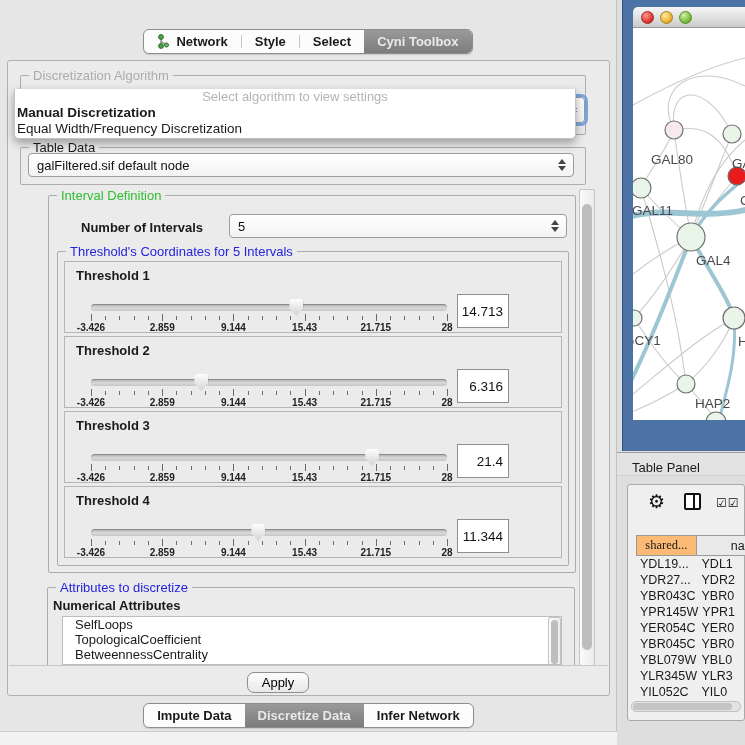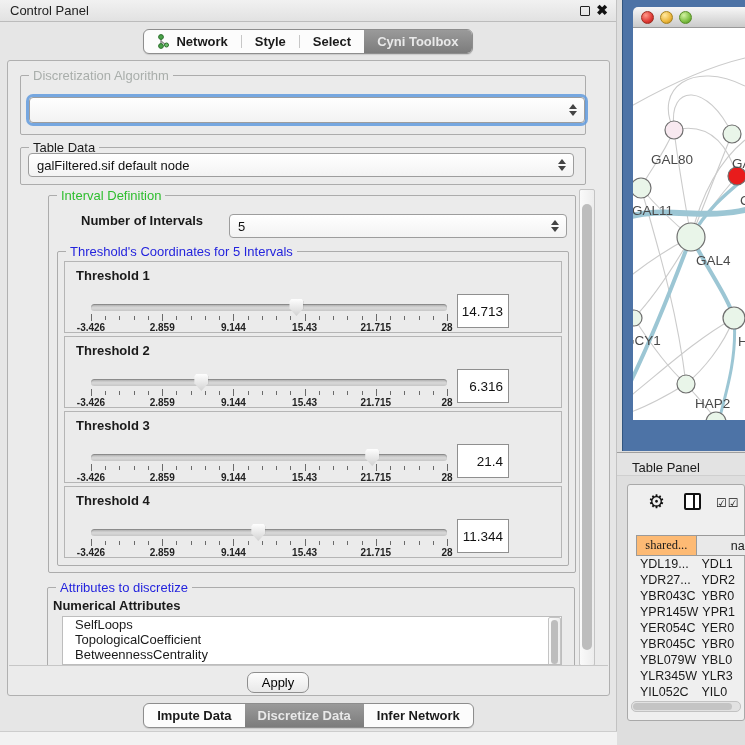--- a/index.html
+++ b/index.html
@@ -102,25 +102,20 @@
   #tp-hscroll { position:absolute; left:3px; right:3px; top:216px; height:11px; background:#e2e2e2; border:1px solid #c2c2c2; border-radius:5px; }
   #tp-hscroll i { position:absolute; left:1px; top:1px; bottom:1px; width:92%; background:#c4c4c4; border-radius:5px; }
 
   svg text { font-family:"Liberation Sans",sans-serif; }
 </style>
 </head>
 <body>
 
 <div id="control-panel" class="abs">
 
-  <div id="cp-titlebar" class="abs">
-    <span id="cp-title" class="abs">Control Panel</span>
-    <span class="float-ico abs"></span>
-    <span class="close-ico abs">✖</span>
-  </div>
 
   <div id="top-tabbar">
     <div class="tabgroup">
       <div class="tab">
         <svg class="net-ico" viewBox="0 0 13 15">
           <line x1="4" y1="3" x2="4" y2="12" stroke="#8a8a8a" stroke-width="1.4"></line>
           <line x1="4" y1="7" x2="9" y2="11" stroke="#8a8a8a" stroke-width="1.2"></line>
           <circle cx="4" cy="3" r="2.4" fill="#4aa34a" stroke="#2c6e2c"></circle>
           <circle cx="4" cy="12" r="2.4" fill="#4aa34a" stroke="#2c6e2c"></circle>
           <circle cx="9.5" cy="11" r="2" fill="#6cc06c" stroke="#2c6e2c"></circle>
@@ -157,27 +152,32 @@
       <span class="group-label">Table Data</span>
     </div>
     <div class="combo" style="left:20px; top:92px; width:546px; height:24px;">
       <span>galFiltered.sif default node</span>
       <span class="spin">
           <i class="up"></i>
           <i class="dn"></i>
         </span>
     </div>
 
+    <div id="algo-popup" class="abs">
+      <div class="hint">Select algorithm to view settings</div>
+      <div class="opt bold">Manual Discretization</div>
+      <div class="opt">Equal Width/Frequency Discretization</div>
+    </div>
 
     <div id="scrollpane" class="abs">
 
       <div class="group" style="left:38px; top:6px; width:528px; height:378px;">
         <span class="group-label g-green">Interval Definition</span>
 
-        <span class="num-label" style="left:32px; top:17px;">Number of Intervals</span>
+        <span class="num-label" style="left:32px; top:24px;">Number of Intervals</span>
         <div class="combo" style="left:180px; top:18px; width:338px; height:24px;">
           <span>5</span>
           <span class="spin">
               <i class="up"></i>
               <i class="dn"></i>
             </span>
         </div>
 
         <div class="group" style="left:8px; top:55px; width:512px; height:315px;">
           <span class="group-label g-blue">Threshold's Coordinates for 5 Intervals</span>

